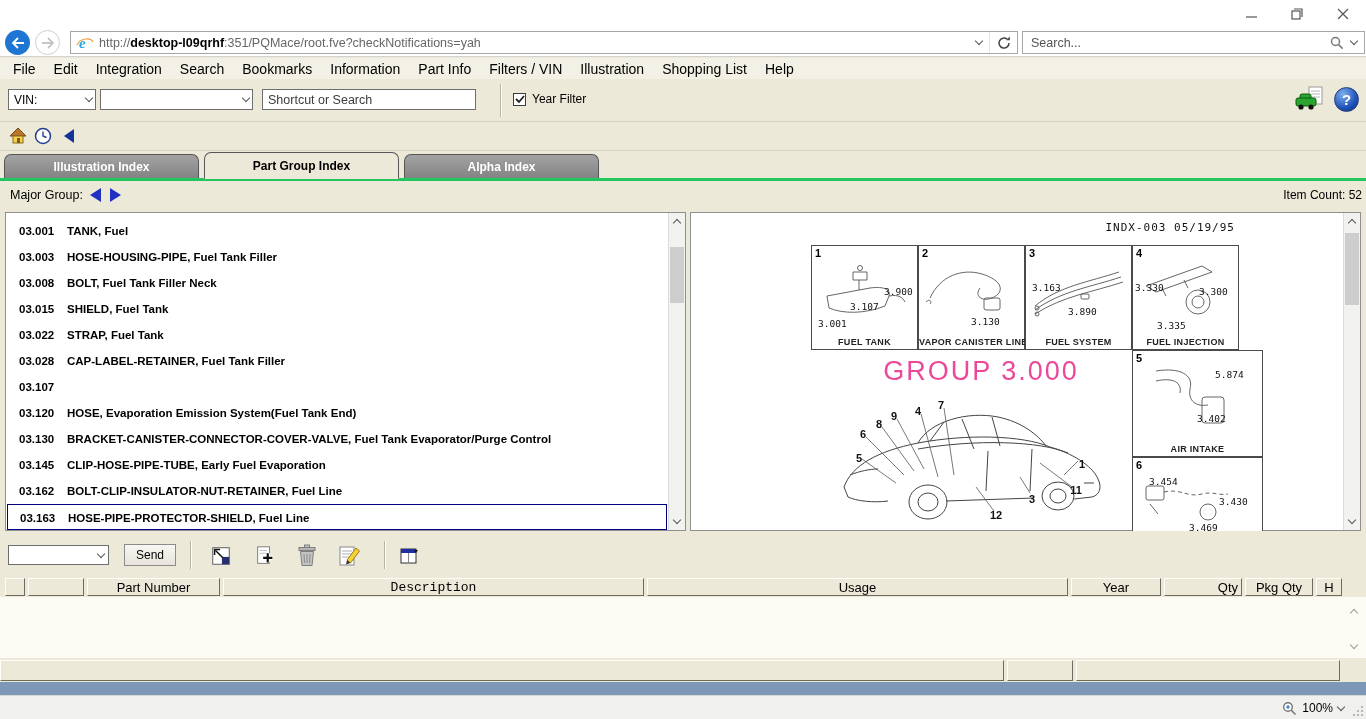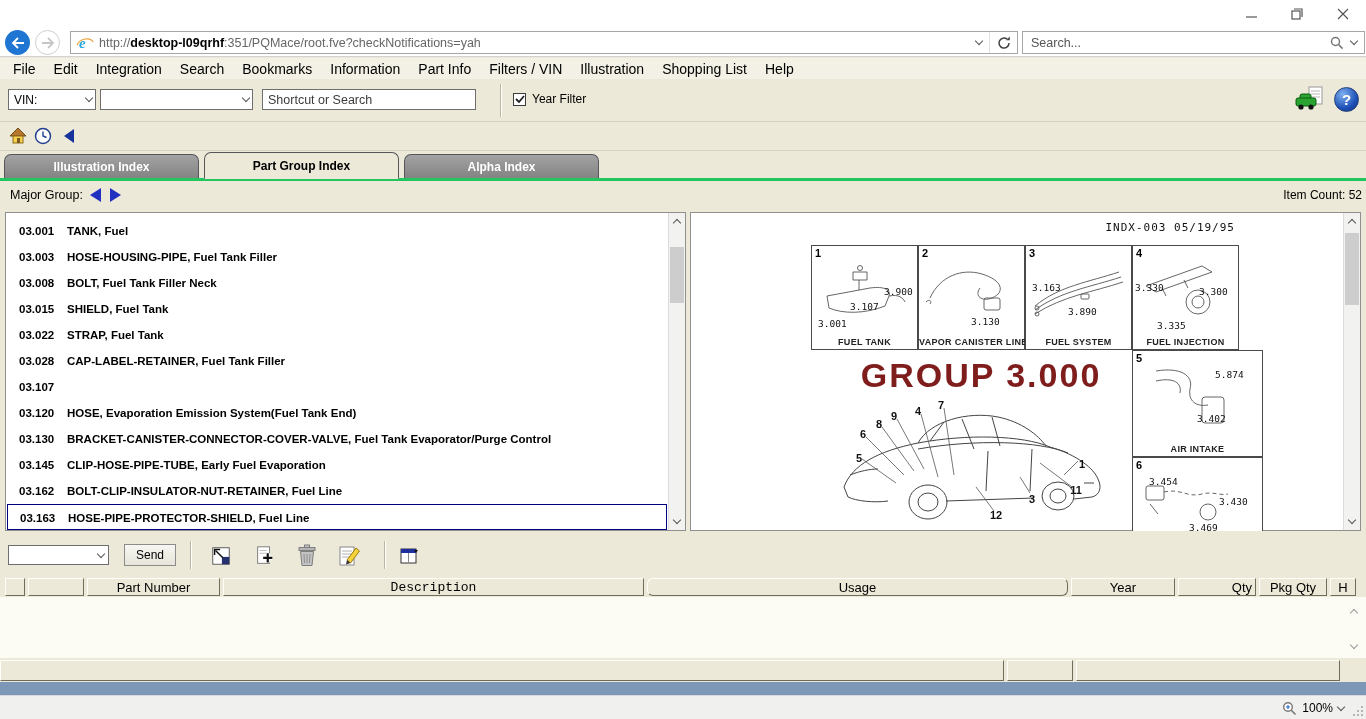--- a/index.html
+++ b/index.html
@@ -77,21 +77,21 @@
   .sb .btn.top { top:0; } .sb .btn.bot { bottom:0; }
   .sb .thumb { position:absolute; left:1px; width:14px; background:#cdcdcd; }
 
   
   .plate-id { position:absolute; right:125px; top:8px; font-family:"DejaVu Sans Mono",monospace; font-size:11px; letter-spacing:1px; color:#111; }
   .ibox { position:absolute; border:1px solid #4a4a4a; background:#fff; }
   .ibox .num { position:absolute; left:3px; top:1px; font-size:11px; font-weight:bold; }
   .ibox .cap { position:absolute; bottom:2px; left:0; width:100%; text-align:center; font-size:9px; font-weight:bold; letter-spacing:.3px; color:#222; white-space:nowrap; }
   .ibox .plabel { position:absolute; font-family:"DejaVu Sans Mono",monospace; font-size:9.5px; color:#111; }
   .ibox svg.art { position:absolute; left:3px; top:12px; }
-  .group-title { position:absolute; left:130px; top:143px; width:320px; text-align:center; font-size:34px; font-weight:bold; letter-spacing:2px; color:#7f1d1d; }
+  .group-title { position:absolute; left:130px; top:143px; width:320px; text-align:center; font-size:27px; font-weight:normal; letter-spacing:2px; color:#ec4899; }
   .carwrap { position:absolute; left:135px; top:178px; width:300px; height:140px; }
 
   
   .btoolbar { position:absolute; left:0; top:538px; width:100%; height:34px; background:#ece9d8;padding-left:42px; }
   .btool-sel { position:absolute; left:8px; top:7px; width:101px; height:20px; background:#fff; border:1px solid #6e6e6e; display:flex; align-items:center; padding:0 4px; }
   .btool-sel .spacer { flex:1; }
   .sendbtn { position:absolute; left:124px; top:6px; width:52px; height:22px; background:linear-gradient(#f7f6f2,#e7e5da); border:1px solid #8b8b8b; font-size:12px; font-family:"Liberation Sans",sans-serif; cursor:pointer; }
   .iconbtn { position:absolute; top:5px; width:26px; height:25px; display:flex; align-items:center; justify-content:center; cursor:pointer; }
 
   
@@ -514,22 +514,22 @@
         <polygon points="16,4 20,4 18,7" fill="#111"></polygon>
       </svg>
     </div>
   </div>
 
   <div class="thead">
     <div class="th" style="width:20px;"></div>
     <div class="th" style="width:56px;"></div>
     <div class="th" style="width:133px;">Part Number</div>
     <div class="th" style="width:421px;font-family:Liberation Mono, monospace;">Description</div>
-    <div class="th" style="width:421px;border-radius:6px;">Usage</div>
-    <div class="th" style="width:104px;">Year</div>
+    <div class="th" style="width:421px;">Usage</div>
+    <div class="th" style="width:90px;">Year</div>
     <div class="th alignright" style="width:78px;">Qty</div>
     <div class="th" style="width:68px;">Pkg Qty</div>
     <div class="th" style="width:26px;">H</div>
   </div>
 
   <div class="tbody">
     <div class="tb-sb">
       <span class="chev up lite"></span>
       <span class="chev down lite"></span>
     </div>

